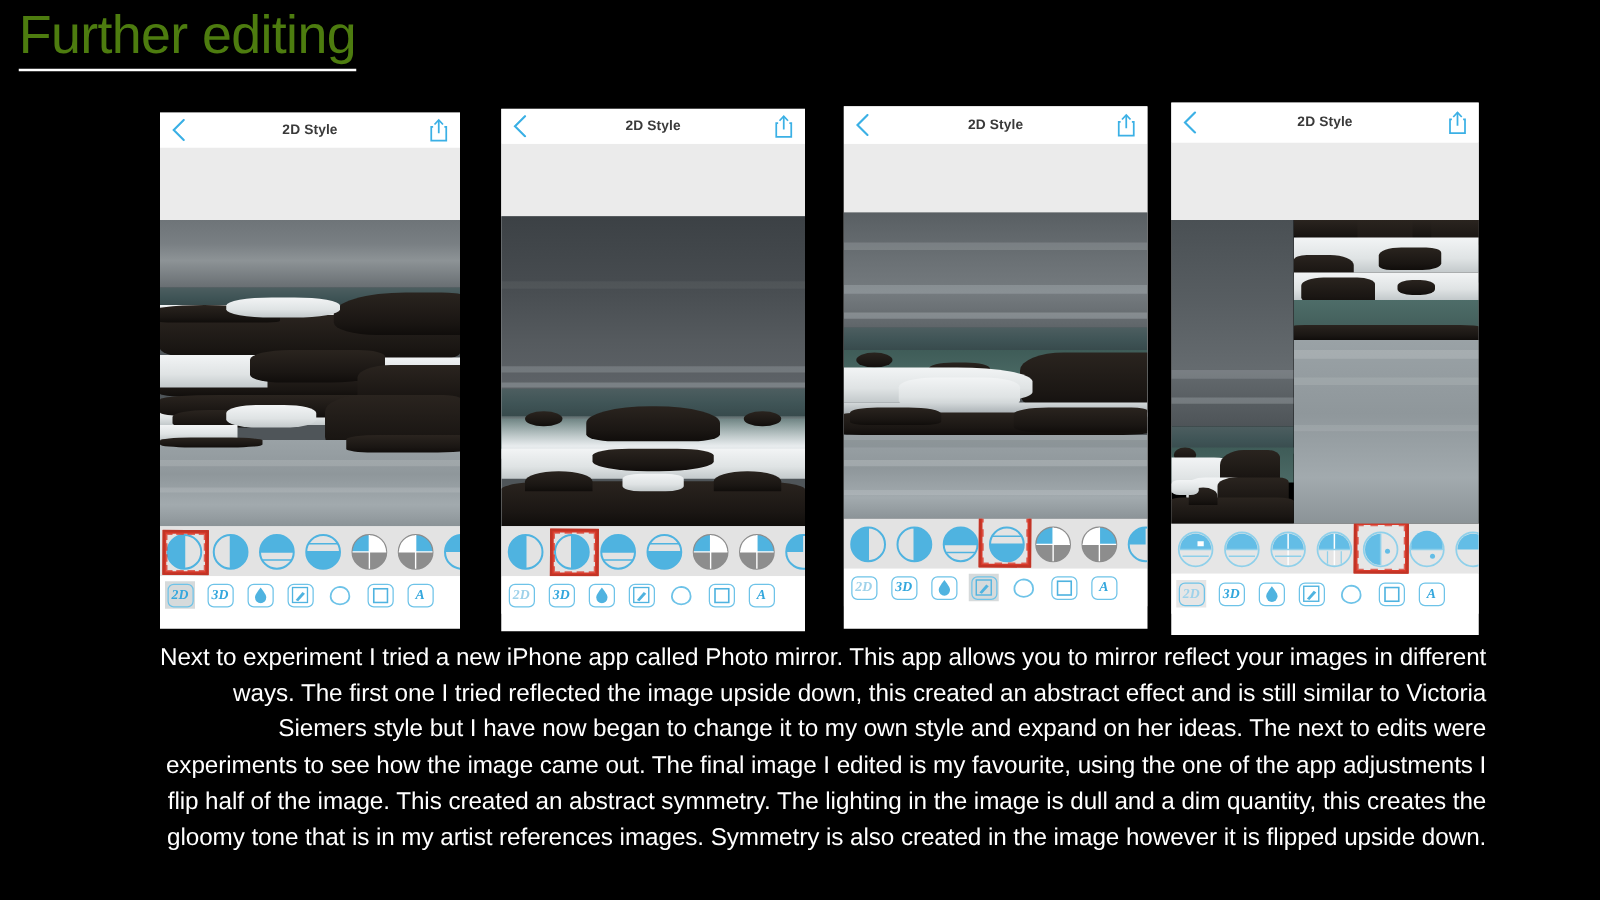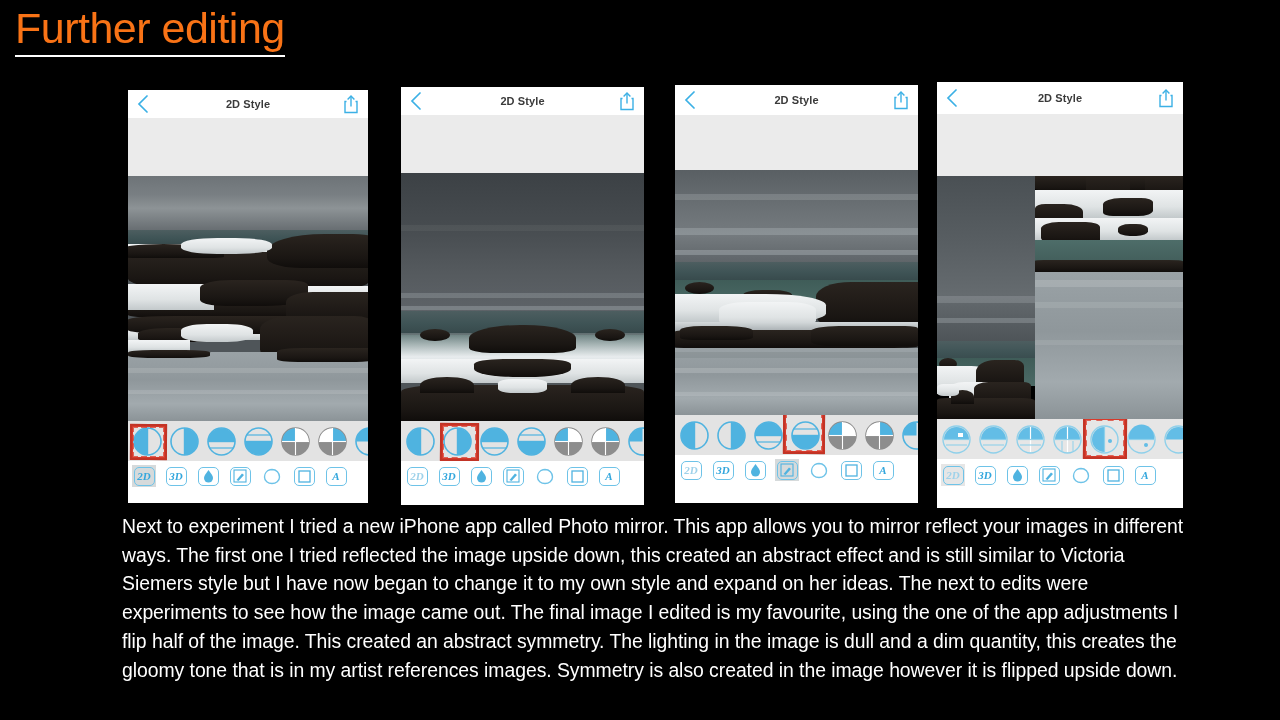--- a/index.html
+++ b/index.html
@@ -14,21 +14,21 @@
     width: 1280px; height: 720px;
     background: #000;
   }
 
   
   #slide-title {
     position: absolute;
     left: 15px; top: 4px;
     font-size: 43px;
     font-weight: 400;
-    color: #f97316;
+    color: #4d7c0f;
     letter-spacing: -0.5px;
     border-bottom: 2.5px solid #ffffff;
     padding-bottom: 2px;
     line-height: 1.15;
   }
 
   
   #app-icon-wrap {
     position: absolute;
     left: 20px; top: 87px;
@@ -214,20 +214,21 @@
 
   
   #body-text {
     position: absolute;
     left: 122px; top: 512px;
     width: 1067px;
     font-size: 19.4px;
     line-height: 28.7px;
     color: #ffffff;
     letter-spacing: -0.05px;
+    text-align: right;
   }
 </style>
 </head>
 <body>
 
 <div id="slide">
 
   <div id="slide-title">Further editing</div>
 
 

